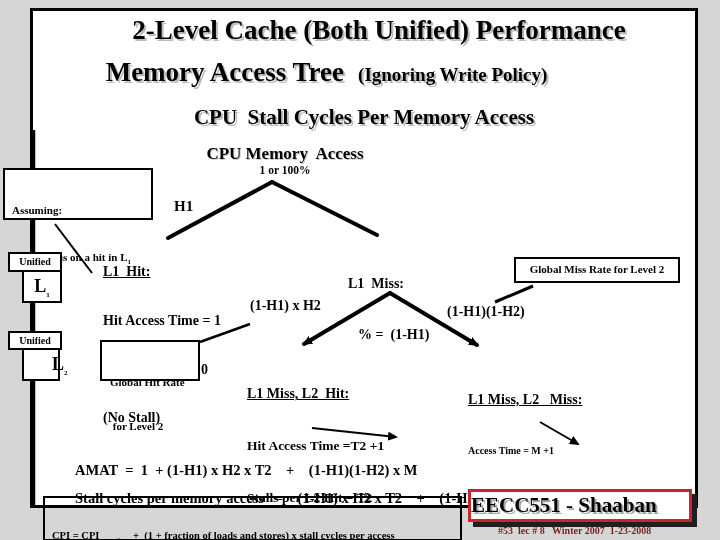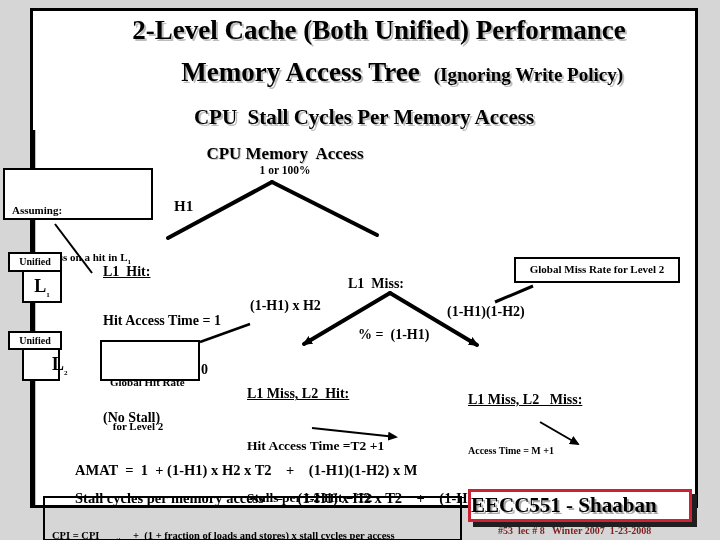--- a/index.html
+++ b/index.html
@@ -10,21 +10,21 @@
     color:#000;
   }
   .t{position:absolute;white-space:pre;}
   #slide{
     position:absolute;left:30px;top:8px;width:668px;height:500px;
     background:#ffffff;border:3px solid #000;box-sizing:border-box;z-index:0;
   }
   #connectors{position:absolute;left:0;top:0;width:720px;height:540px;z-index:1;pointer-events:none;}
   .shadowed{text-shadow:2px 2px 0 #bdbdbd;}
   .title1{left:30px;top:15px;width:668px;text-align:center;font-size:27px;font-weight:bold;z-index:2;padding-left:15px;}
-  .title2{left:30px;top:57px;width:593px;text-align:right;z-index:2;}
+  .title2{left:30px;top:57px;width:593px;text-align:center;z-index:2;}
   .title2 .big{font-size:27px;font-weight:bold;}
   .title2 .small{font-size:19px;font-weight:bold;margin-left:14px;}
   .title3{left:30px;top:105px;width:668px;text-align:center;font-size:21px;font-weight:bold;z-index:2;}
   .rootlbl{left:185px;top:144px;width:200px;text-align:center;font-size:17px;font-weight:bold;text-shadow:1px 1px 0 #c9c9c9;z-index:2;}
   .rootval{left:185px;top:164px;width:200px;text-align:center;font-size:11.5px;font-weight:bold;z-index:2;}
   .box{position:absolute;background:#fff;border:2px solid #000;box-sizing:border-box;z-index:2;}
   #assuming-box{left:3px;top:168px;width:150px;height:52px;font-size:11px;font-weight:bold;line-height:15.5px;padding:2px 4px 0 7px;white-space:pre;}
   .h1lbl{left:174px;top:198px;font-size:15px;font-weight:bold;z-index:2;}
   .blk{position:absolute;z-index:2;font-weight:bold;white-space:pre;}
   .blk .hd{text-decoration:underline;}

